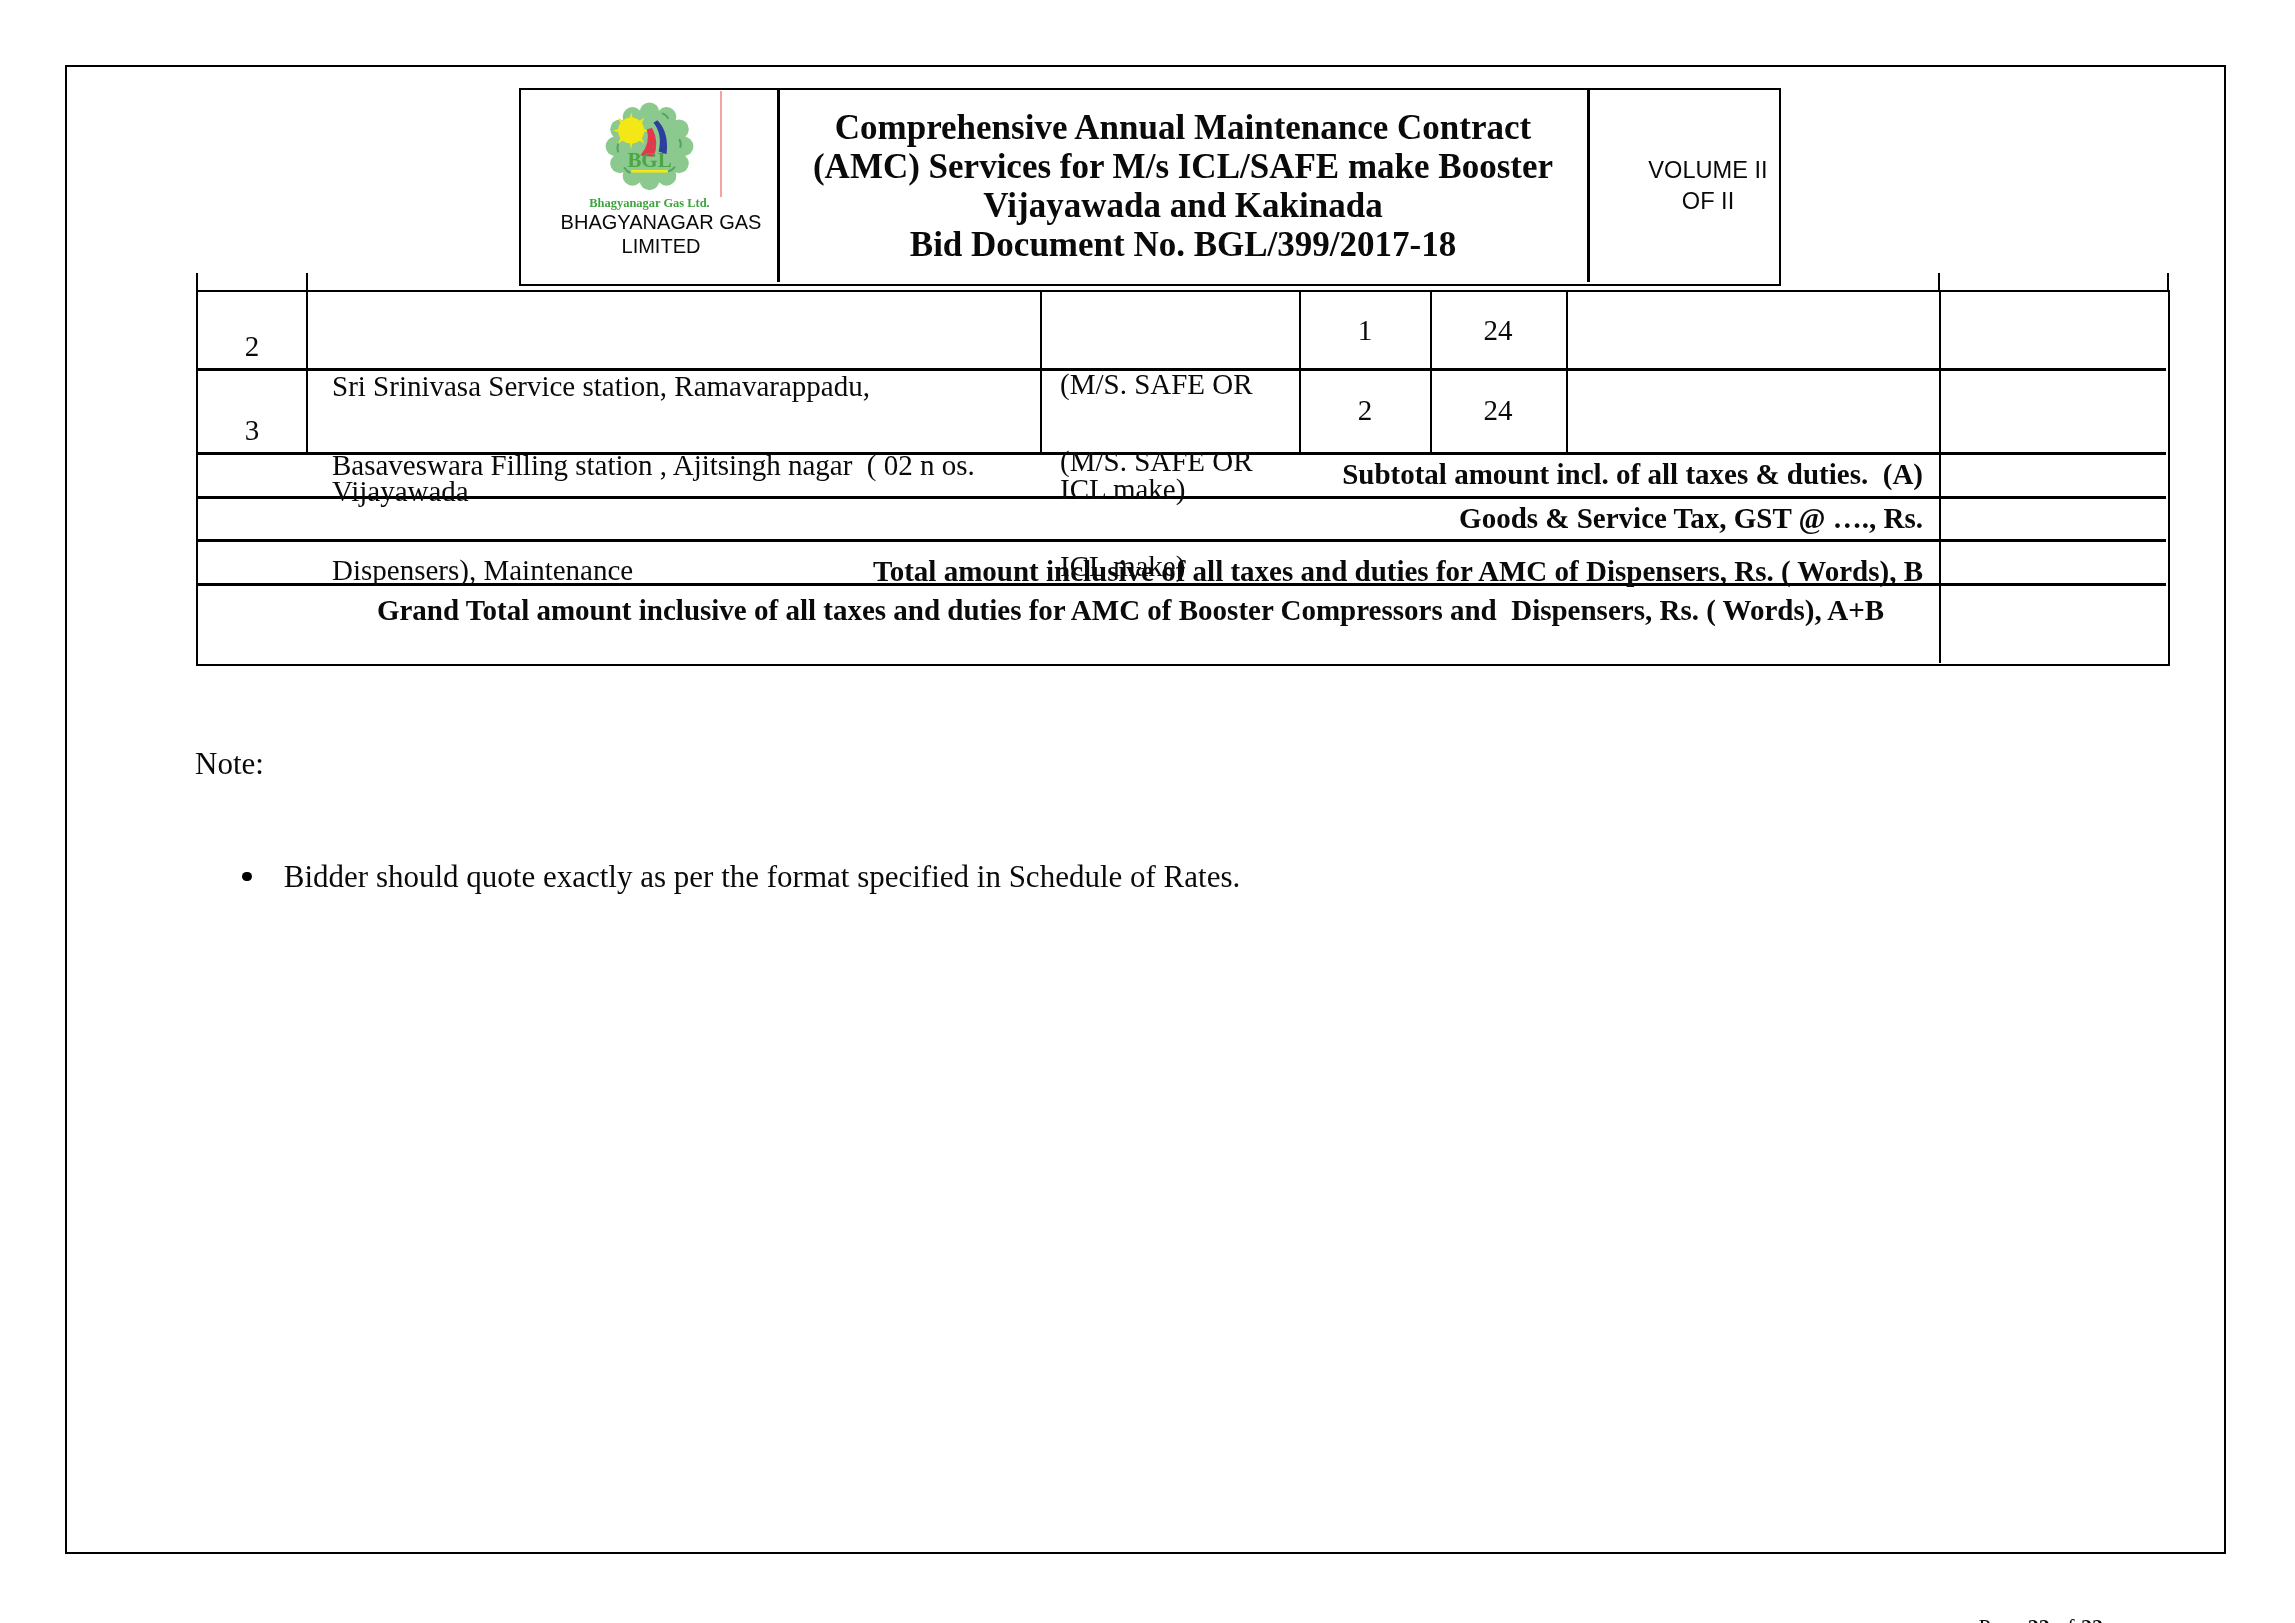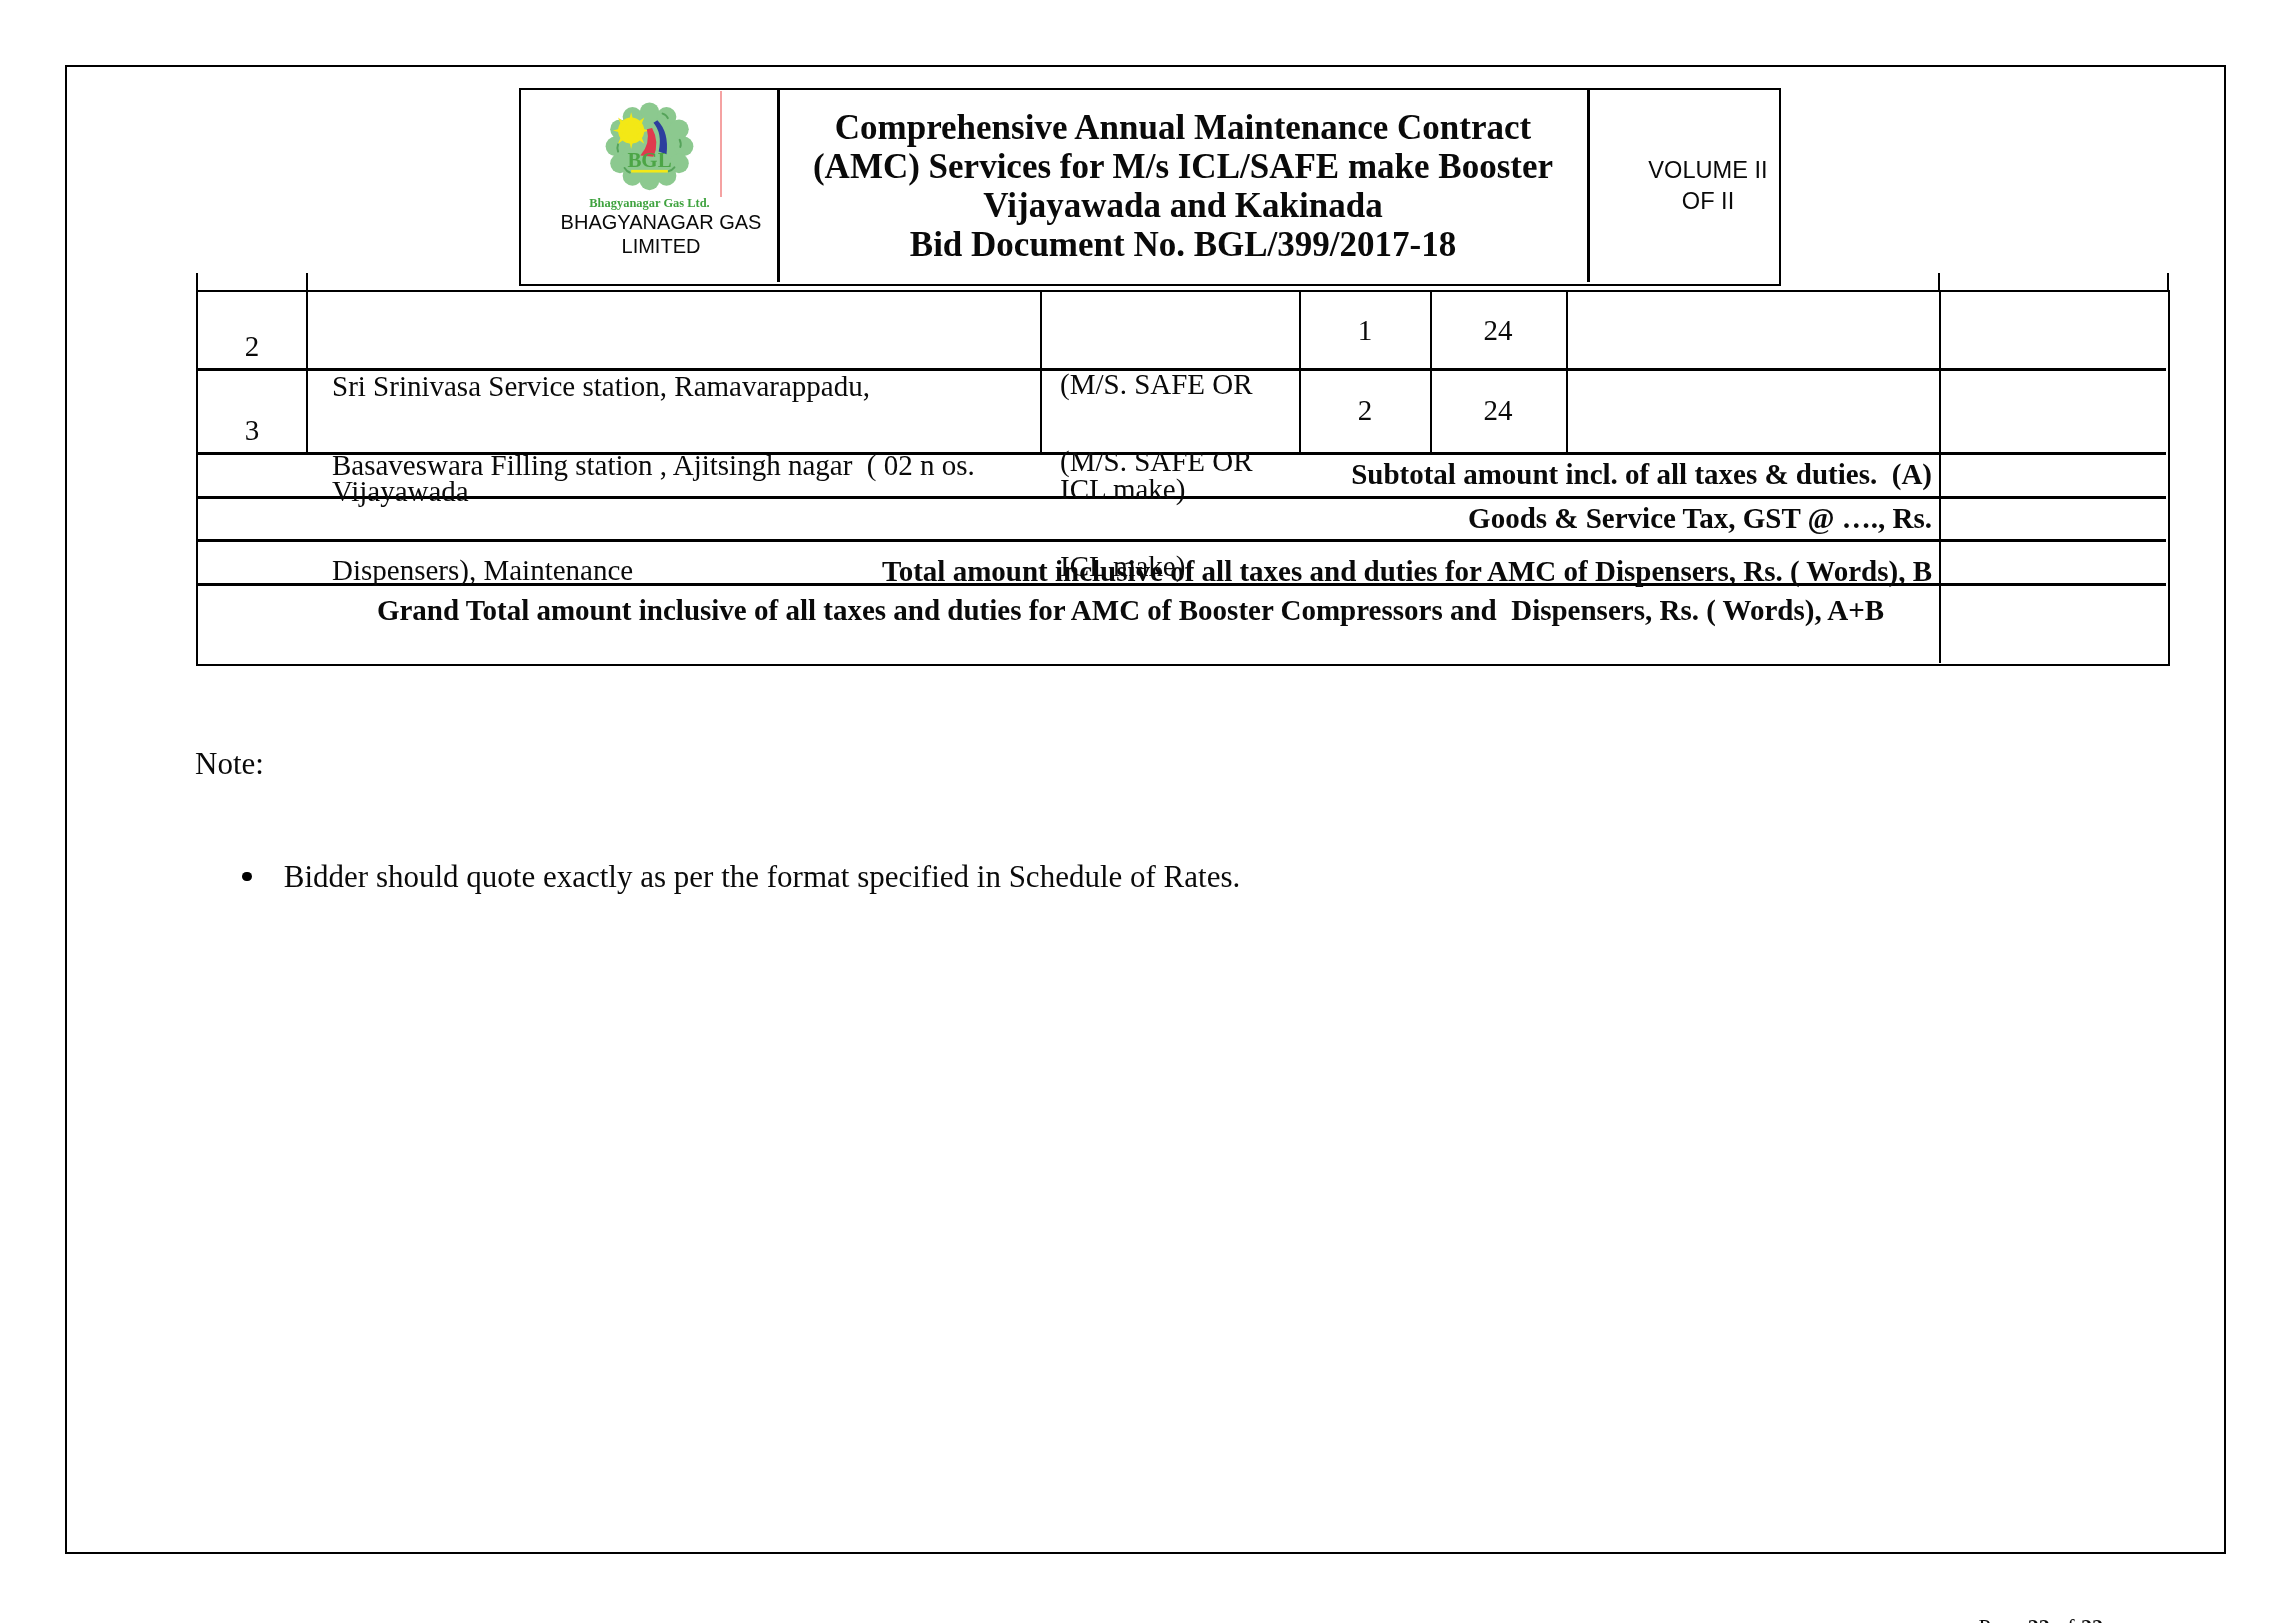--- a/index.html
+++ b/index.html
@@ -22,21 +22,21 @@
   .logo-wrap{left:0;top:0;width:256px;height:192px;display:flex;flex-direction:column;align-items:center;}
   .company{font-size:20px;line-height:24px;text-align:center;margin-top:-2.6px;}
   .pink-line{left:720px;top:91px;width:2px;height:106px;background:#f5a2a2;}
   
   .tbl{left:196px;top:290px;width:1974px;height:376px;border:2.6px solid #000;box-sizing:border-box;}
   .tbl .cell{position:absolute;font-size:29px;}
   .sl{display:flex;align-items:flex-end;justify-content:center;padding-bottom:5.2px;box-sizing:border-box;}
   .station{font-size:28px;line-height:35px;white-space:pre;}
   .make{font-size:29px;line-height:35px;white-space:pre;}
   .num{display:flex;align-items:center;justify-content:center;}
-  .sum{display:flex;align-items:center;justify-content:flex-end;padding-right:7px;box-sizing:border-box;
+  .sum{display:flex;align-items:center;justify-content:flex-end;padding-right:16px;box-sizing:border-box;
        font-weight:bold;white-space:pre;font-size:29px;}
   .grand{font-weight:bold;white-space:pre;font-size:29px;text-align:center;padding-top:7.9px;padding-left:92px;box-sizing:border-box;}
   .stub{position:absolute;width:2px;height:17px;background:#000;top:273px;}
   
   .note-h{left:195px;top:746px;font-size:31px;}
   .bullet-row{position:absolute;left:242px;display:flex;align-items:flex-start;}
   .dot{width:9.8px;height:9.8px;border-radius:50%;background:#000;margin-top:13.7px;margin-right:32px;flex:0 0 auto;}
   .bullet-text{font-size:31px;line-height:38px;white-space:pre;}
   
   .footer{right:192px;top:1614px;font-size:22px;}

